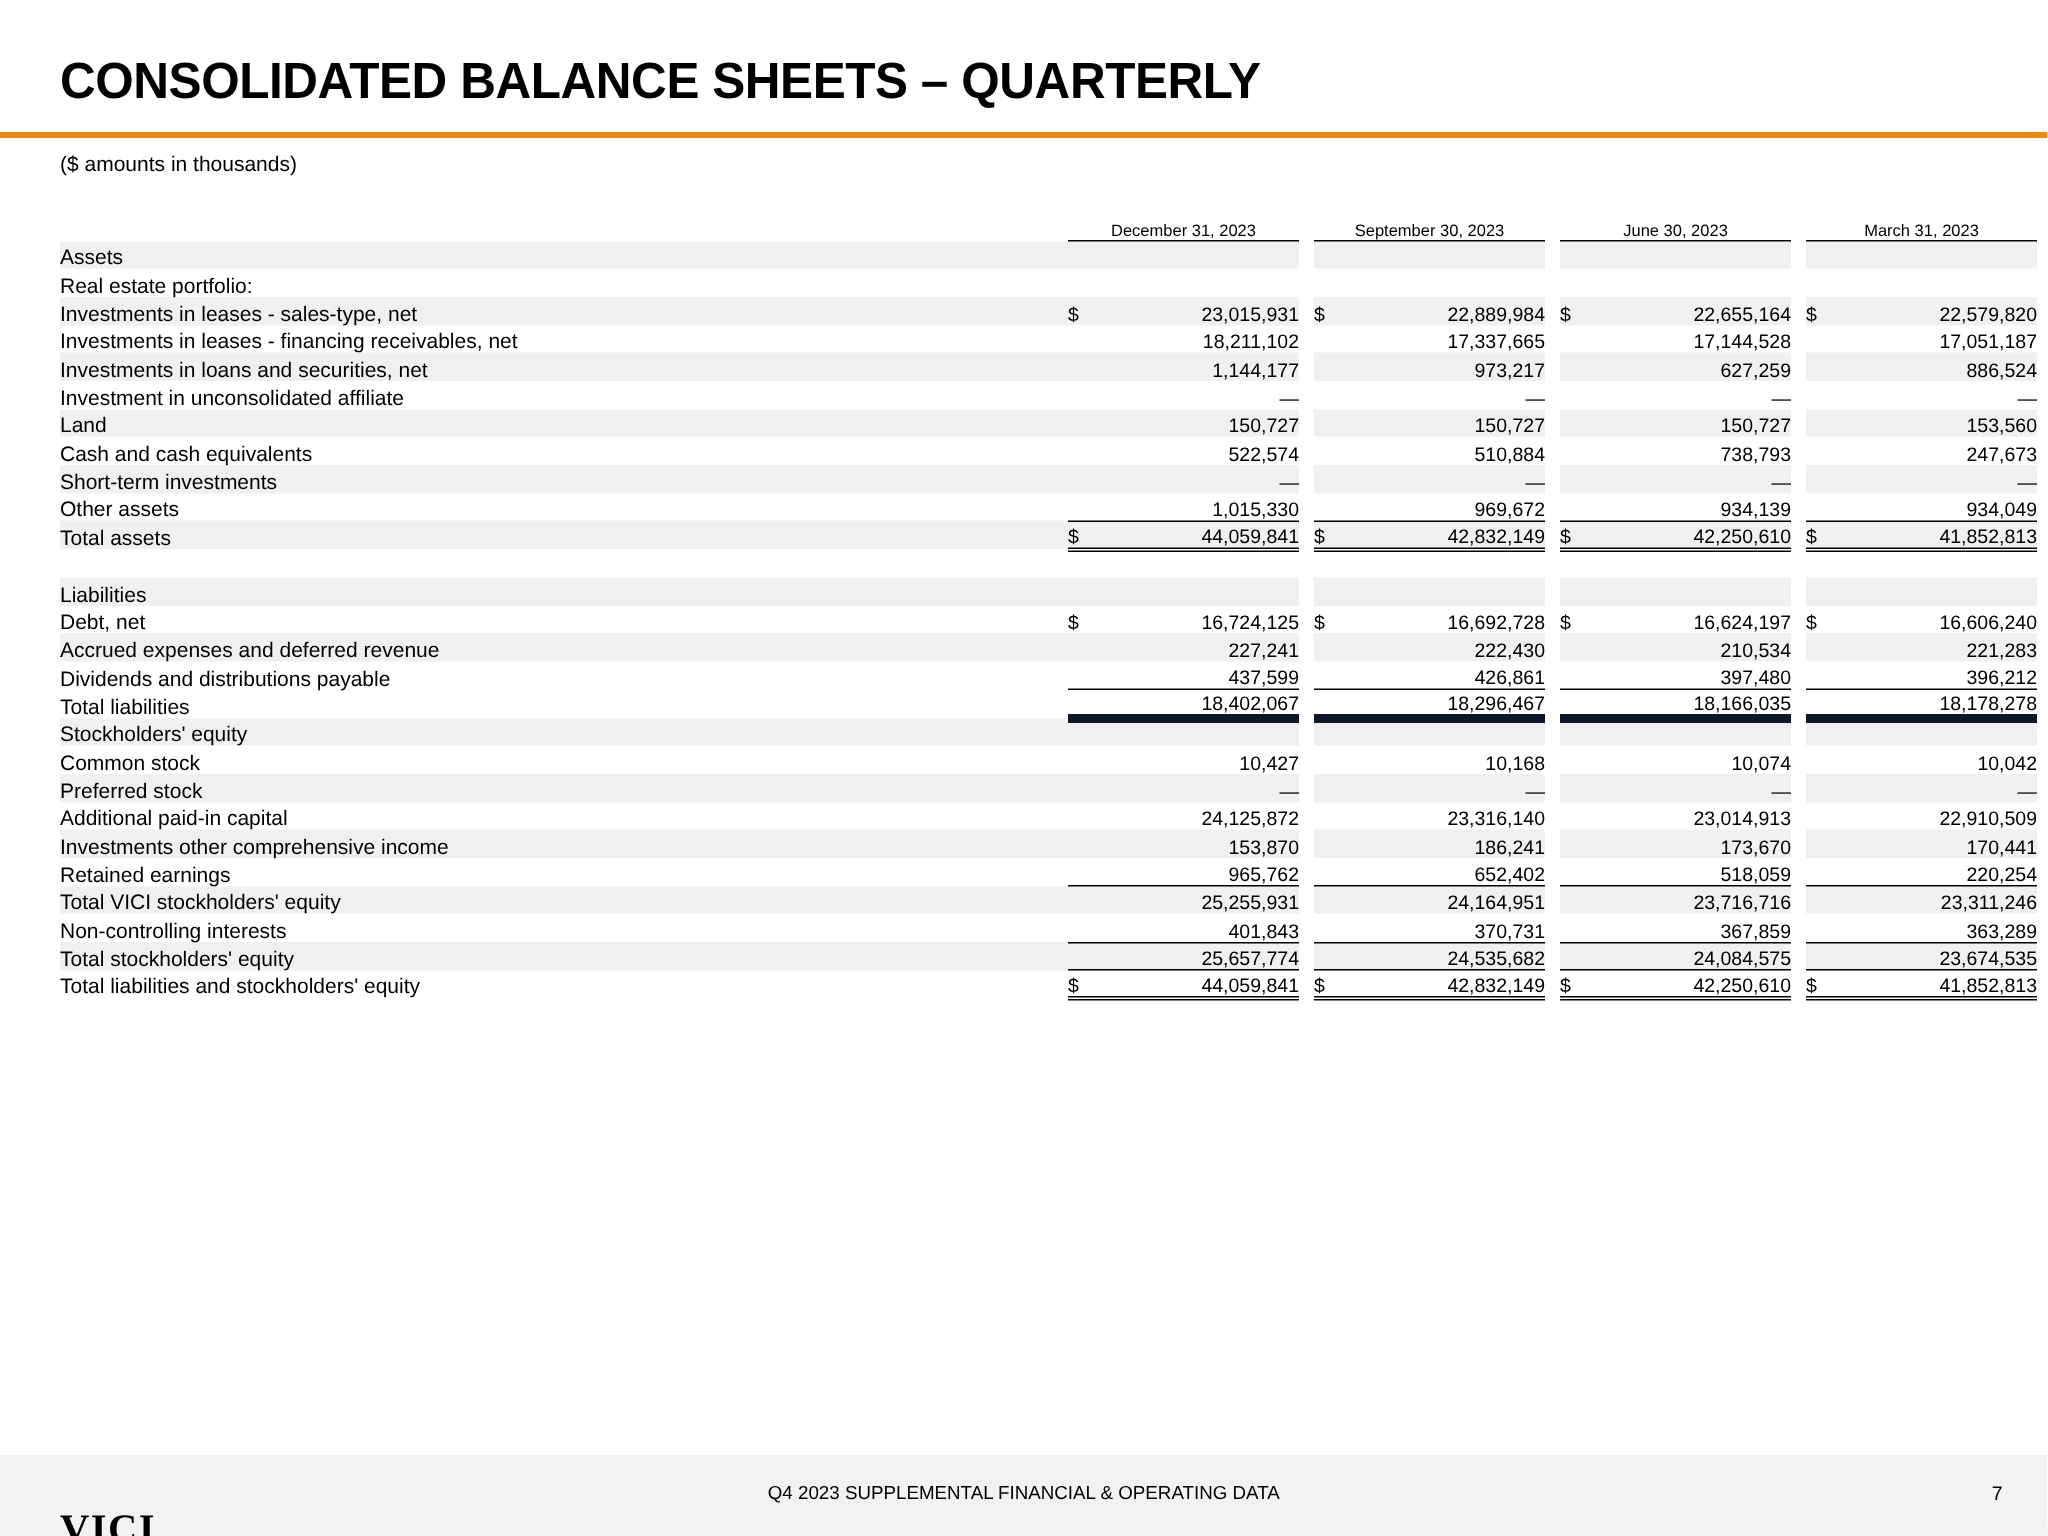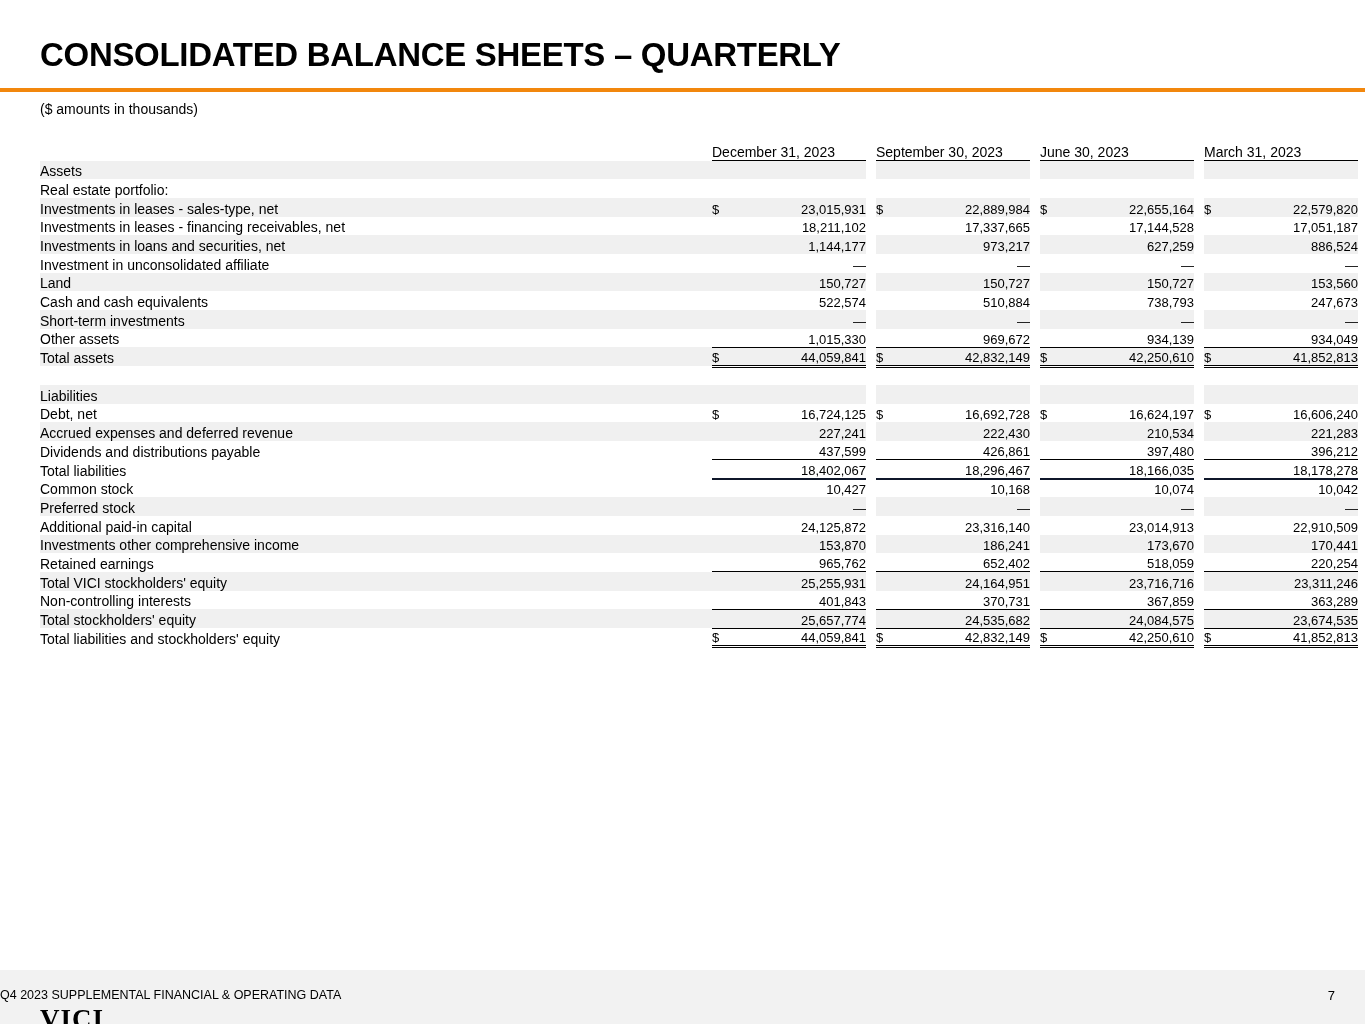--- a/index.html
+++ b/index.html
@@ -62,22 +62,22 @@
   }
 
   col.c-label { width: 672px; }
   col.c-cur   { width: 22px; }
   col.c-num   { width: 132px; }
   col.c-gap   { width: 10px; }
 
   
   tr.head-row th {
     height: 22px;
-    font-size: 14px;
-    text-align: left;
+    font-size: 11px;
+    text-align: center;
     padding-bottom: 2px;
   }
   th.head-cell {
     border-bottom: 1px solid #000;
   }
 
   
   tr.data-row { height: 18.7px; }
   tr.data-row.shade td { background: #F0F0F0; }
 
@@ -100,21 +100,21 @@
   td.gap { background: transparent !important; }
 
   
   .ind0 { padding-left: 4px; }
   .ind1 { padding-left: 16px; }
   .ind2 { padding-left: 28px; }
   .ind3 { padding-left: 40px; }
 
   
   .rule-top    { border-top: 1px solid #000; }
-  .rule-bottom { border-bottom: 2px solid #0f172a; }
+  .rule-bottom { border-bottom: 6px solid #0f172a; }
   .rule-dbl-bottom {
     border-bottom: 3px double #000;
   }
 
   tr.spacer-row { height: 19px; }
   tr.spacer-row td { background: transparent !important; }
 
   
   #footer-band {
     position: absolute;
@@ -132,20 +132,21 @@
     font-size: 27px;
     font-weight: bold;
     letter-spacing: 1px;
     margin-top: 23px;
   }
   #footer-center {
     position: absolute;
     left: 0;
     top: 988px;
     width: 1365px;
+    text-align: center;
     font-size: 12.5px;
   }
   #footer-page {
     position: absolute;
     right: 30px;
     top: 988px;
     font-size: 13px;
   }
 </style>
 </head>
@@ -405,20 +406,34 @@
         <td class="gap"></td>
         <td class="cur rule-top rule-bottom"></td>
         <td class="num rule-top rule-bottom">18,296,467</td>
         <td class="gap"></td>
         <td class="cur rule-top rule-bottom"></td>
         <td class="num rule-top rule-bottom">18,166,035</td>
         <td class="gap"></td>
         <td class="cur rule-top rule-bottom"></td>
         <td class="num rule-top rule-bottom">18,178,278</td>
       </tr>
+      <tr class="data-row shade">
+        <td class="label ind0">Stockholders' equity</td>
+        <td class="cur"></td>
+        <td class="num"></td>
+        <td class="gap"></td>
+        <td class="cur"></td>
+        <td class="num"></td>
+        <td class="gap"></td>
+        <td class="cur"></td>
+        <td class="num"></td>
+        <td class="gap"></td>
+        <td class="cur"></td>
+        <td class="num"></td>
+      </tr>
       <tr class="data-row">
         <td class="label ind1">Common stock</td>
         <td class="cur"></td>
         <td class="num">10,427</td>
         <td class="gap"></td>
         <td class="cur"></td>
         <td class="num">10,168</td>
         <td class="gap"></td>
         <td class="cur"></td>
         <td class="num">10,074</td>

